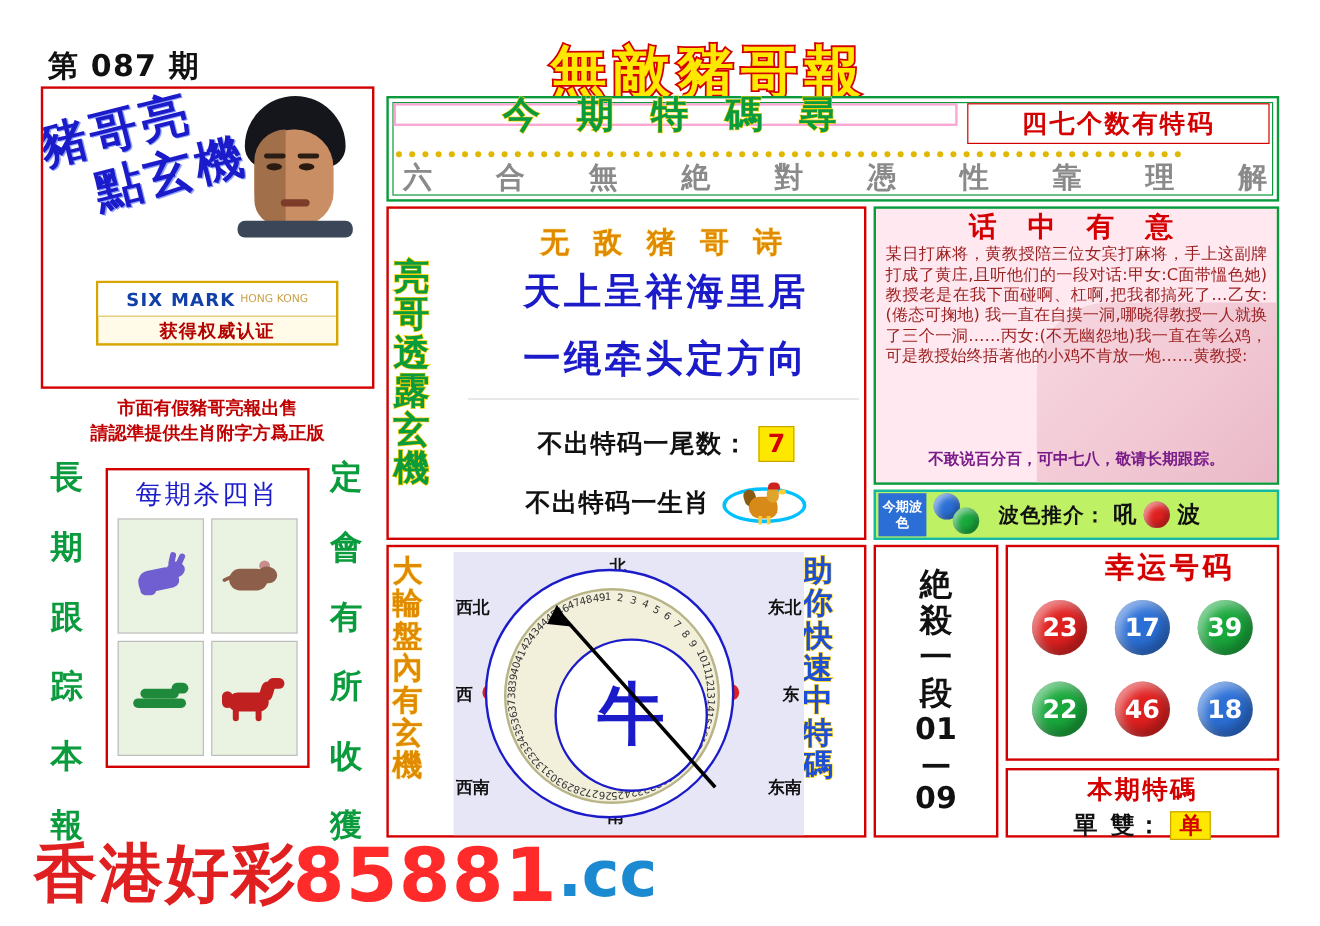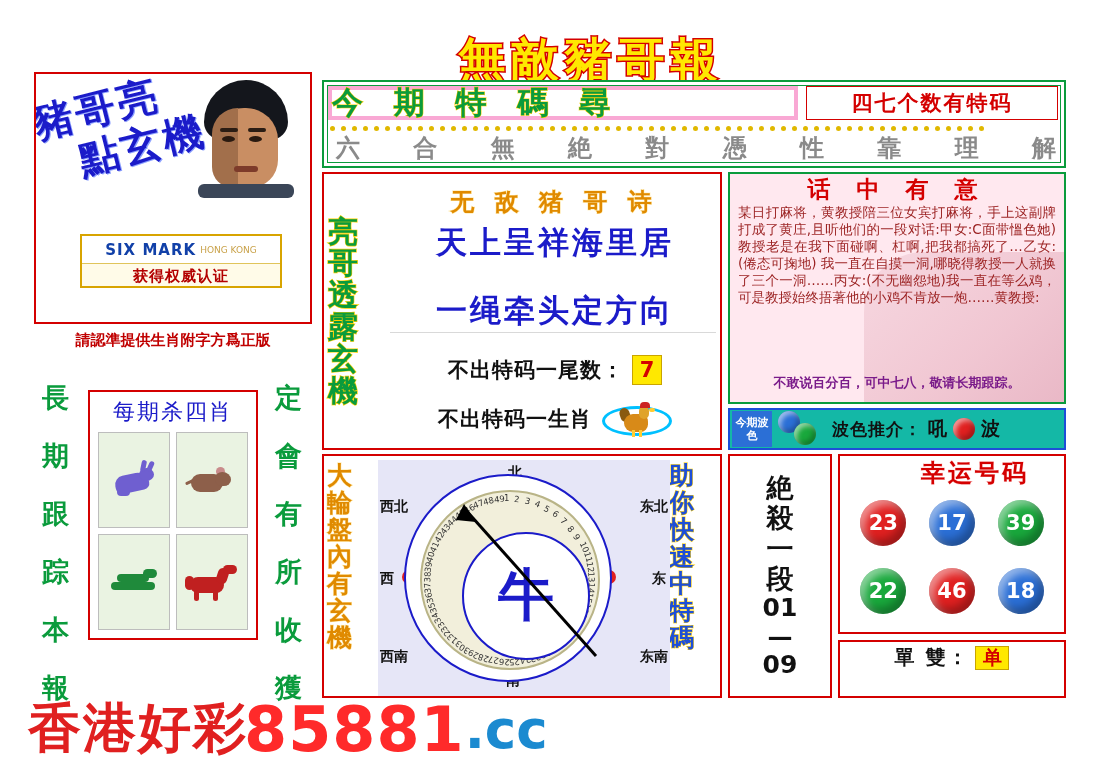--- a/index.html
+++ b/index.html
@@ -158,23 +158,23 @@
   .zo.horse .leg.a{ left:9px;} .zo.horse .leg.b{ left:28px;}
   .zo.horse .tail { position:absolute; left:0px; top:14px; width:9px; height:14px; background:#c02020; border-radius:6px;}
 
   
   .tc-box {
     position:absolute; left:322px; top:80px; width:744px; height:88px;
     border:2px solid #0a9b3c; background:#fff;
   }
   .tc-inner { position:absolute; inset:3px; border:1px solid #0a9b3c; }
   .tc-title {
-    position:absolute; left:4px; top:4px; width:470px; height:34px;
-    display:flex; align-items:center; 
-    border:4px solid #f9a8d4;
+    position:absolute; left:4px; top:4px; width:470px; height:19px;
+    display:flex; align-items:center; justify-content:center;
+    border:2px solid #f9a8d4;
   }
   .tc-title span {
     font-size:31px; font-weight:bold; letter-spacing:10px;
     color:#0a9b3c; -webkit-text-stroke:1px #ffcf00; paint-order:stroke fill;
   }
   .tc-sub {
     position:absolute; left:482px; top:4px; width:252px; height:34px;
     border:1px solid #d40000; background:#fff;
     display:flex; align-items:center; justify-content:center;
   }
@@ -207,21 +207,21 @@
   }
   .poem-head span {
     font-size:24px; font-weight:bold; letter-spacing:6px;
     color:#e08a00; -webkit-text-stroke:1px #ffe9a8; paint-order:stroke fill;
   }
   .poem-line {
     position:absolute; left:70px; width:322px; text-align:center;
     font-size:31px; font-weight:bold; color:#1b1bc9; letter-spacing:3px;
   }
   .poem-line.l1 { top:48px; }
-  .poem-line.l2 { top:116px; }
+  .poem-line.l2 { top:104px; }
   .mid-sep { position:absolute; left:66px; top:158px; width:326px; height:1px; background:#d9d9d9;}
   .tail-row {
     position:absolute; left:70px; top:176px; width:322px; height:40px;
     display:flex; align-items:center; justify-content:center; gap:8px;
   }
   .tail-row .lab { font-size:21px; font-weight:bold; color:#111; letter-spacing:1px;}
   .tail-row .num {
     width:30px; height:30px; background:#ffe800; border:1px solid #c9a400;
     display:flex; align-items:center; justify-content:center;
     font-size:21px; font-weight:bold; color:#d40000;
@@ -261,21 +261,21 @@
     position:relative; padding:0 8px; font-size:13.5px; line-height:17px;
     color:#9a1f1f; text-align:justify;
   }
   .hua-foot {
     position:absolute; left:0; bottom:10px; width:100%; text-align:center;
     font-size:13px; color:#7a1b8a; font-weight:bold;
   }
 
   
   .wave { position:absolute; left:728px; top:408px; width:338px; height:42px;
-    border:2px solid #1d4ed8; background:#14b8a6; display:flex; align-items:center; }
+    border:2px solid #14b8a6; background:#bef264; display:flex; align-items:center; }
   .wave-lab {
     width:40px; height:36px; margin-left:2px;
     background:#2b6fd6; color:#fff; font-size:11px; font-weight:bold;
     display:flex; align-items:center; justify-content:center; text-align:center; line-height:13px;
   }
   .ball { width:22px; height:22px; border-radius:50%; display:inline-block; box-shadow:inset -3px -3px 5px rgba(0,0,0,.28), inset 3px 3px 5px rgba(255,255,255,.55);}
   .ball.b { background:#2b6fd6;} .ball.g { background:#19a83c;} .ball.r { background:#e02020;}
   .wave-balls { width:58px; position:relative; height:40px;}
   .wave-balls .ball:nth-child(1){ position:absolute; left:6px; top:2px;}
   .wave-balls .ball:nth-child(2){ position:absolute; left:22px; top:14px;}
@@ -383,20 +383,21 @@
   .wm .dom {
     font-size:53px; font-weight:bold; color:#1b8ad0;
     -webkit-text-stroke:2px #ffffff; paint-order:stroke fill;
   }
 </style>
 </head>
 <body>
 
 <div id="page">
 
+  <div class="issue">第 087 期</div>
   <div class="masthead">
     <span>無敵豬哥報</span>
   </div>
 
   <div class="lcol">
 
     <div class="photo-box">
       <div class="diag-title">
         <div class="l1">豬哥亮</div>
         <div class="l3">點玄機</div>
@@ -416,20 +417,21 @@
       <div class="sixmark">
         <div class="top">
           <b>SIX MARK</b>
           <i>HONG KONG</i>
         </div>
         <div class="bot">获得权威认证</div>
       </div>
     </div>
 
     <div class="notice">
+      <div>市面有假豬哥亮報出售</div>
       <div>請認準提供生肖附字方爲正版</div>
     </div>
 
     <div class="sidewords">
       <div class="sw sw-left" style="top:0px;">長</div>
       <div class="sw sw-left" style="top:58px;">期</div>
       <div class="sw sw-left" style="top:116px;">跟</div>
       <div class="sw sw-left" style="top:174px;">踪</div>
       <div class="sw sw-left" style="top:232px;">本</div>
       <div class="sw sw-left" style="top:290px;">報</div>
@@ -730,20 +732,21 @@
       <div class="lball red">23</div>
       <div class="lball blue">17</div>
       <div class="lball green">39</div>
       <div class="lball green">22</div>
       <div class="lball red">46</div>
       <div class="lball blue">18</div>
     </div>
   </div>
 
   <div class="benqi">
+    <div class="benqi-t">本期特碼</div>
     <div class="benqi-b">
       <div class="lab">單 雙：</div>
       <div class="val">单</div>
     </div>
   </div>
 
   <div class="wm">
     <span class="cn">香港好彩</span>
     <span class="num">85881</span>
     <span class="dom">.cc</span>

